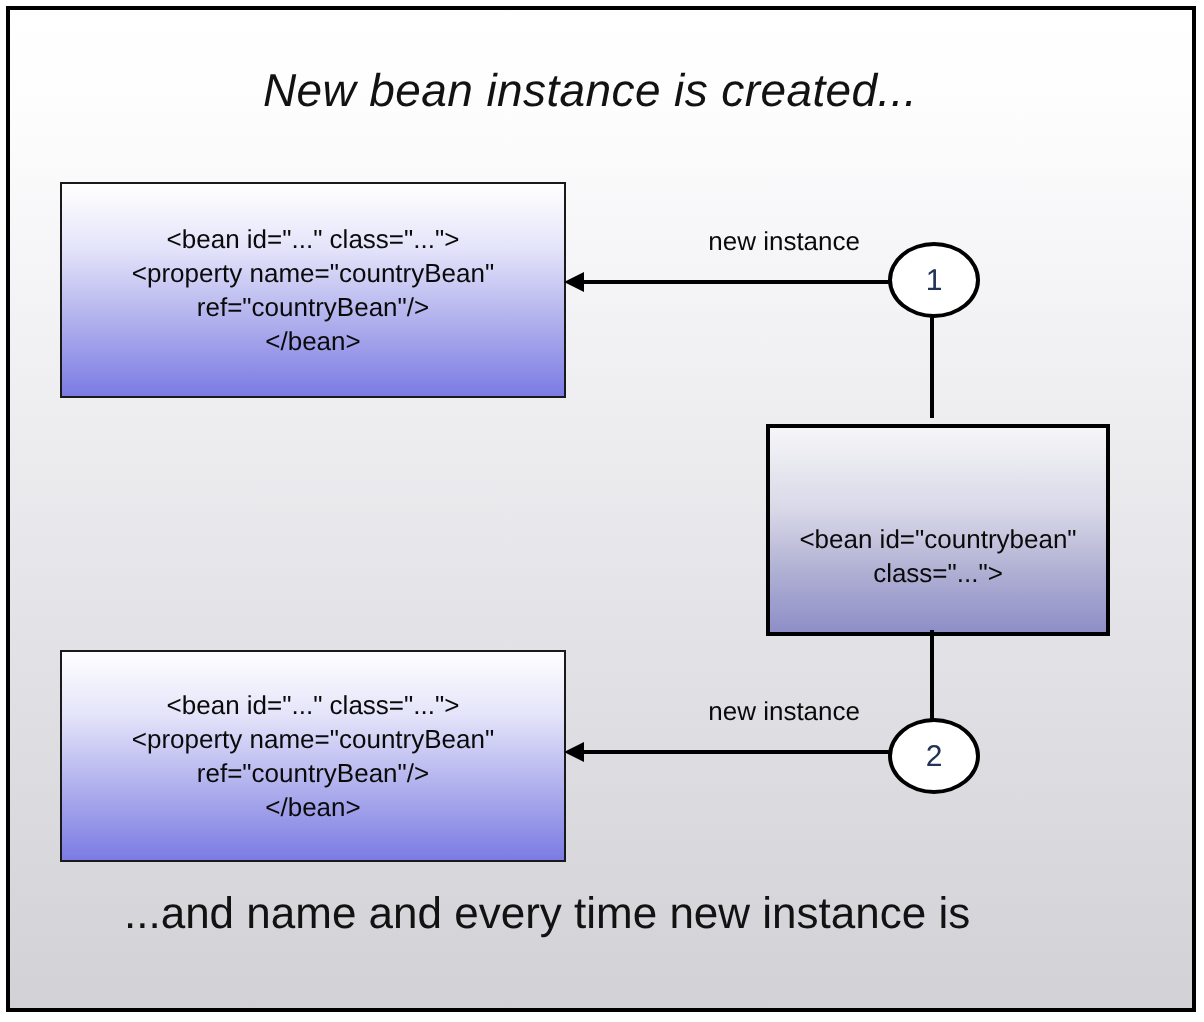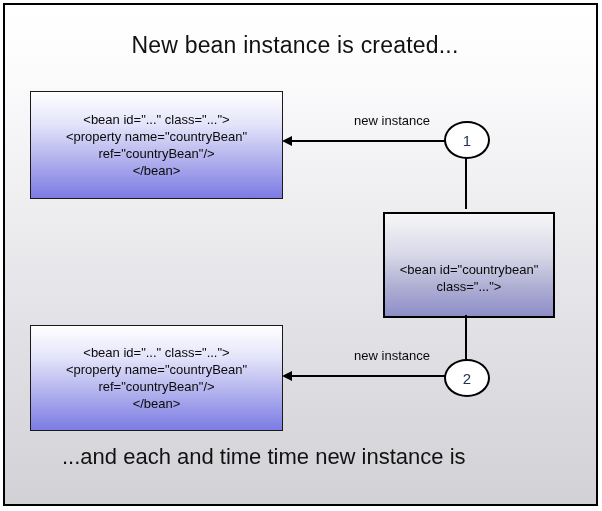--- a/index.html
+++ b/index.html
@@ -8,21 +8,21 @@
     font-family:"Liberation Sans","DejaVu Sans",sans-serif;
     overflow:hidden;
   }
   .frame{
     position:absolute;left:3px;top:3px;width:591px;height:499px;
     border:2px solid #000;
     background:linear-gradient(180deg,#ffffff 0%,#fdfdfe 10%,#e4e4e8 60%,#d2d2d6 100%);
   }
   .title{
     position:absolute;left:10px;top:27px;width:560px;
-    text-align:center;font-size:23px;color:#121212;letter-spacing:0.2px;
+    text-align:center;font-size:23px;color:#121212;letter-spacing:0.2px;font-style:italic;
   }
   .bean-box{
     position:absolute;border:1px solid #1a1a1a;
     background:linear-gradient(180deg,#ffffff 0%,#e4e4fa 30%,#b4b4ee 62%,#7b7be4 100%);
     display:flex;flex-direction:column;justify-content:center;align-items:center;
     font-size:13px;line-height:17px;color:#0a0a0a;text-align:center;
   }
   .box-top-left{left:25px;top:86px;width:251px;height:106px;}
   .box-bottom-left{left:25px;top:320px;width:251px;height:104px;}
   .box-middle{
@@ -90,16 +90,16 @@
   <div class="vline" style="left:460px;top:310px;height:46px;"></div>
 
   <div class="step-circle" style="left:439px;top:116px;">
     <span>1</span>
   </div>
   <div class="step-circle" style="left:439px;top:354px;">
     <span>2</span>
   </div>
 
   <div class="footer">
-    <span class="code-line">...and each and time time new instance is</span>
+    <span class="code-line">...and name and every time new instance is</span>
   </div>
 
 </div>
 
 </body></html>

